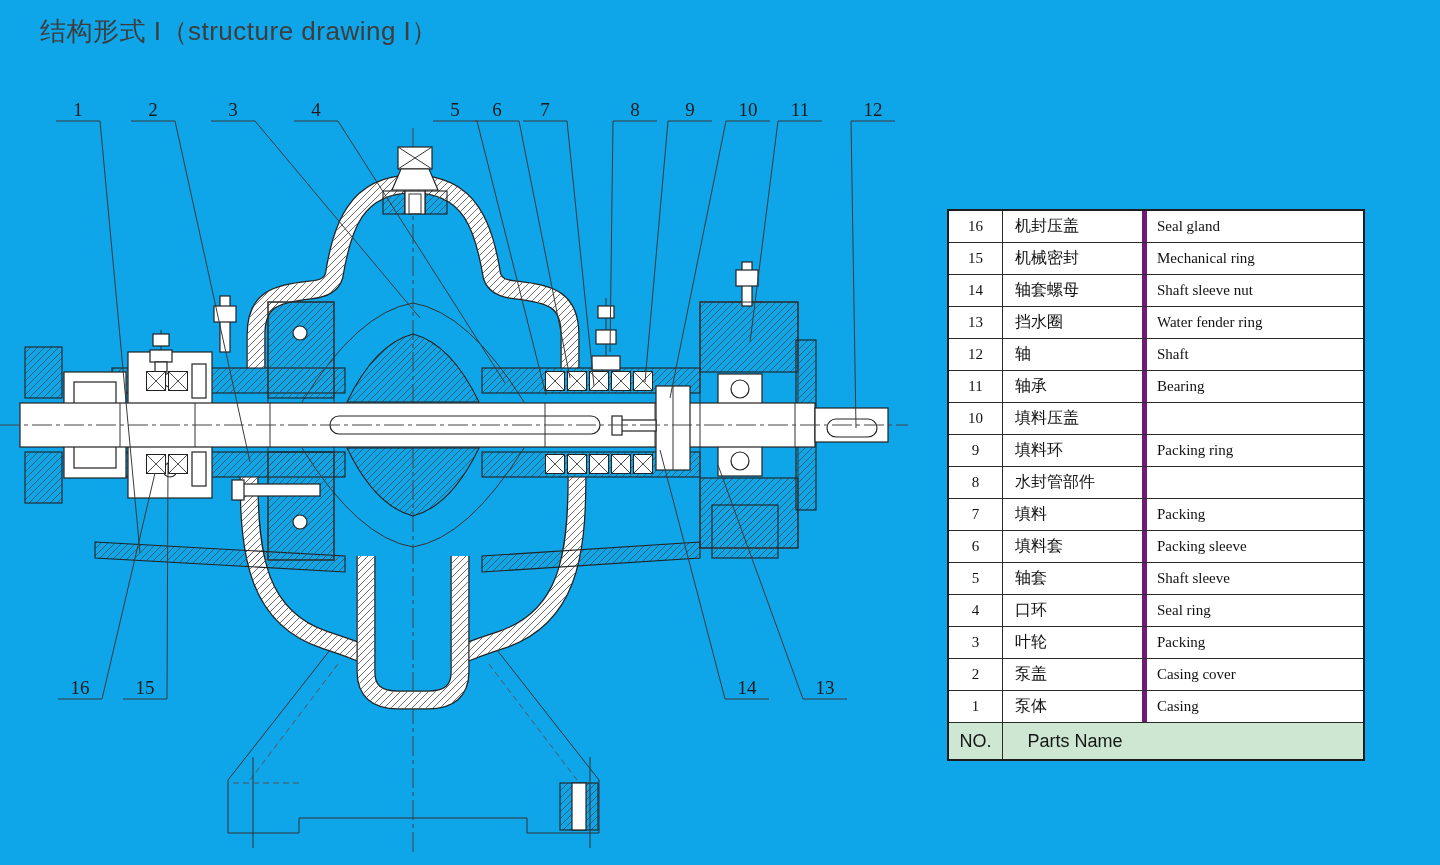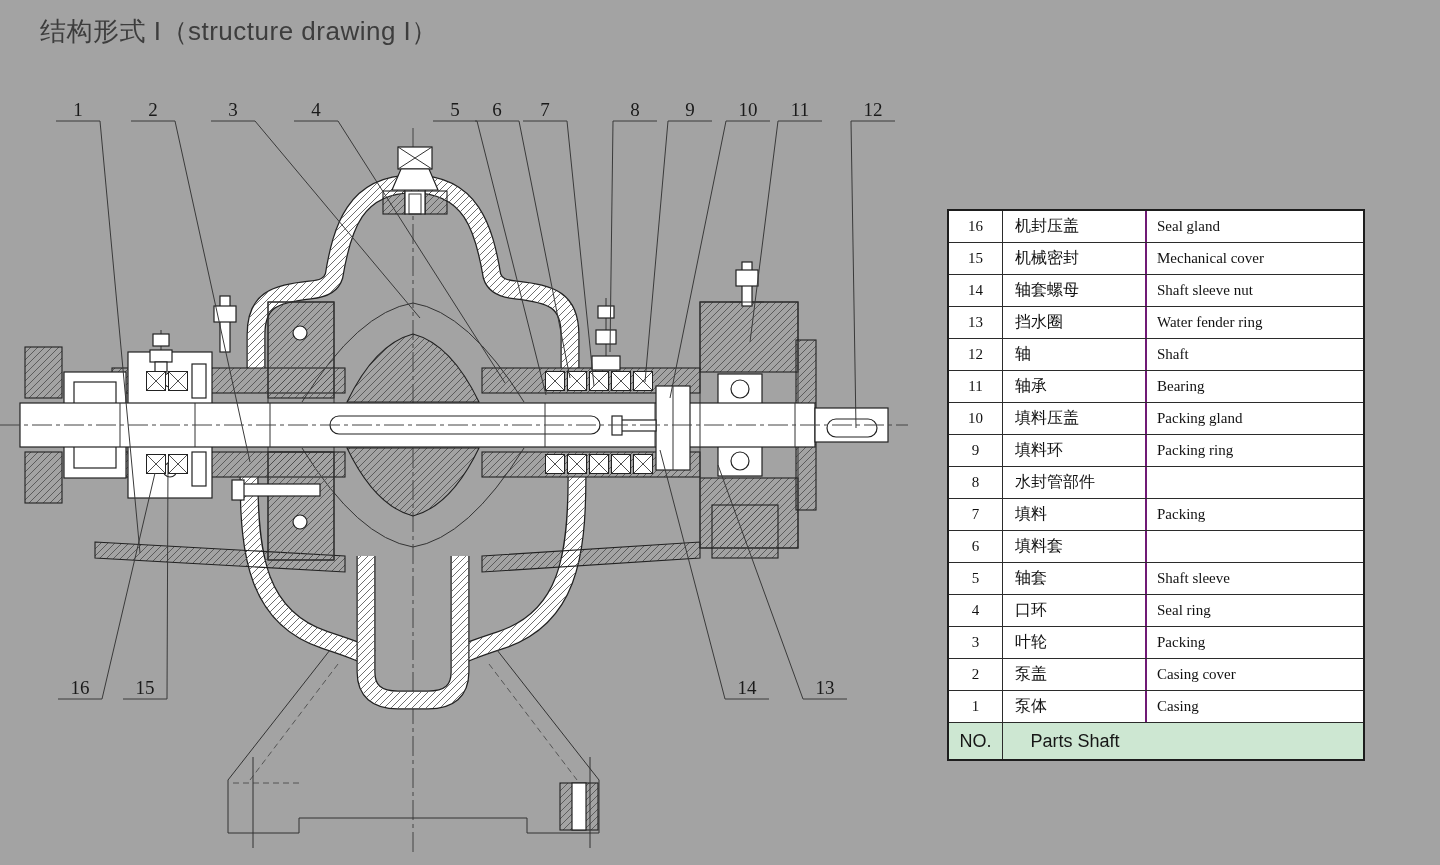--- a/index.html
+++ b/index.html
@@ -1,16 +1,16 @@
 <!DOCTYPE html>
 <html><head>
 <meta charset="utf-8">
 <style>
   html,body{margin:0;padding:0;background:#fff;}
-  #stage{position:relative;width:1440px;height:865px;background:#a3a3a3;overflow:hidden;
+  #stage{position:relative;width:1440px;height:865px;background:#0ea5e9;overflow:hidden;
          font-family:"Liberation Sans",sans-serif;}
   #page-title{position:absolute;left:40px;top:14px;font-size:26px;color:#3d3d3d;
               letter-spacing:.5px;}
   #drawing-svg{position:absolute;left:0;top:0;}
   .oln{fill:#fff;stroke:#222;stroke-width:1.2;}
   .hat{fill:url(#h);stroke:#222;stroke-width:1.1;}
   .thin{fill:none;stroke:#333;stroke-width:1;}
   .cl{fill:none;stroke:#444;stroke-width:1;stroke-dasharray:20 4 4 4;}
   .dsh{fill:none;stroke:#555;stroke-width:1;stroke-dasharray:6 4;}
   .sA{fill:none;stroke:#222;stroke-width:19;}
@@ -20,21 +20,21 @@
   .ldr{stroke:#3a3a3a;stroke-width:1;fill:none;}
   
   .parts-table{position:absolute;left:947px;top:209px;width:418px;border:2px solid #1d1d1d;
                background:#fff;box-sizing:border-box;}
   .t-row{display:grid;grid-template-columns:54px 144px 216px;height:31px;
          border-top:1px solid #2b2b2b;}
   .t-row:first-child{border-top:none;}
   .t-row>div{display:flex;align-items:center;box-sizing:border-box;overflow:hidden;}
   .c-no{justify-content:center;border-right:1px solid #2b2b2b;
         font:15px "Liberation Serif",serif;color:#111;}
-  .c-cn{padding-left:12px;border-right:2px solid #701a75;font-size:16px;color:#111;
+  .c-cn{padding-left:12px;border-right:5px solid #701a75;font-size:16px;color:#111;
         font-family:"Liberation Serif",serif;}
   .c-en{padding-left:10px;font:15px "Liberation Serif",serif;color:#111;}
   .t-footer{height:36px;border-top:1px solid #2b2b2b;}
   .t-footer .c-no,.t-footer .c-cn,.t-footer .c-en{
         font-family:"Liberation Sans",sans-serif;font-size:18px;color:#161616;
         justify-content:center;padding-left:0;}
 </style>
 </head>
 <body>
 
@@ -285,21 +285,21 @@
   <div class="parts-table">
     <div id="tbody">
         <div class="t-row">
           <div class="c-no">16</div>
           <div class="c-cn">机封压盖</div>
           <div class="c-en">Seal gland</div>
         </div>
         <div class="t-row">
           <div class="c-no">15</div>
           <div class="c-cn">机械密封</div>
-          <div class="c-en">Mechanical cover</div>
+          <div class="c-en">Mechanical ring</div>
         </div>
         <div class="t-row">
           <div class="c-no">14</div>
           <div class="c-cn">轴套螺母</div>
           <div class="c-en">Shaft sleeve nut</div>
         </div>
         <div class="t-row">
           <div class="c-no">13</div>
           <div class="c-cn">挡水圈</div>
           <div class="c-en">Water fender ring</div>
@@ -310,39 +310,39 @@
           <div class="c-en">Shaft</div>
         </div>
         <div class="t-row">
           <div class="c-no">11</div>
           <div class="c-cn">轴承</div>
           <div class="c-en">Bearing</div>
         </div>
         <div class="t-row">
           <div class="c-no">10</div>
           <div class="c-cn">填料压盖</div>
-          <div class="c-en">Packing gland</div>
         </div>
         <div class="t-row">
           <div class="c-no">9</div>
           <div class="c-cn">填料环</div>
           <div class="c-en">Packing ring</div>
         </div>
         <div class="t-row">
           <div class="c-no">8</div>
           <div class="c-cn">水封管部件</div>
         </div>
         <div class="t-row">
           <div class="c-no">7</div>
           <div class="c-cn">填料</div>
           <div class="c-en">Packing</div>
         </div>
         <div class="t-row">
           <div class="c-no">6</div>
           <div class="c-cn">填料套</div>
+          <div class="c-en">Packing sleeve</div>
         </div>
         <div class="t-row">
           <div class="c-no">5</div>
           <div class="c-cn">轴套</div>
           <div class="c-en">Shaft sleeve</div>
         </div>
         <div class="t-row">
           <div class="c-no">4</div>
           <div class="c-cn">口环</div>
           <div class="c-en">Seal ring</div>
@@ -358,17 +358,17 @@
           <div class="c-en">Casing cover</div>
         </div>
         <div class="t-row">
           <div class="c-no">1</div>
           <div class="c-cn">泵体</div>
           <div class="c-en">Casing</div>
         </div>
       </div>
     <div class="t-row t-footer" id="tfoot" style="background: rgb(205, 231, 210);">
       <div class="c-no">NO.</div>
-      <div class="c-en">Parts Shaft</div>
+      <div class="c-en">Parts Name</div>
     </div>
   </div>
 
 </div>
 
 </body></html>

